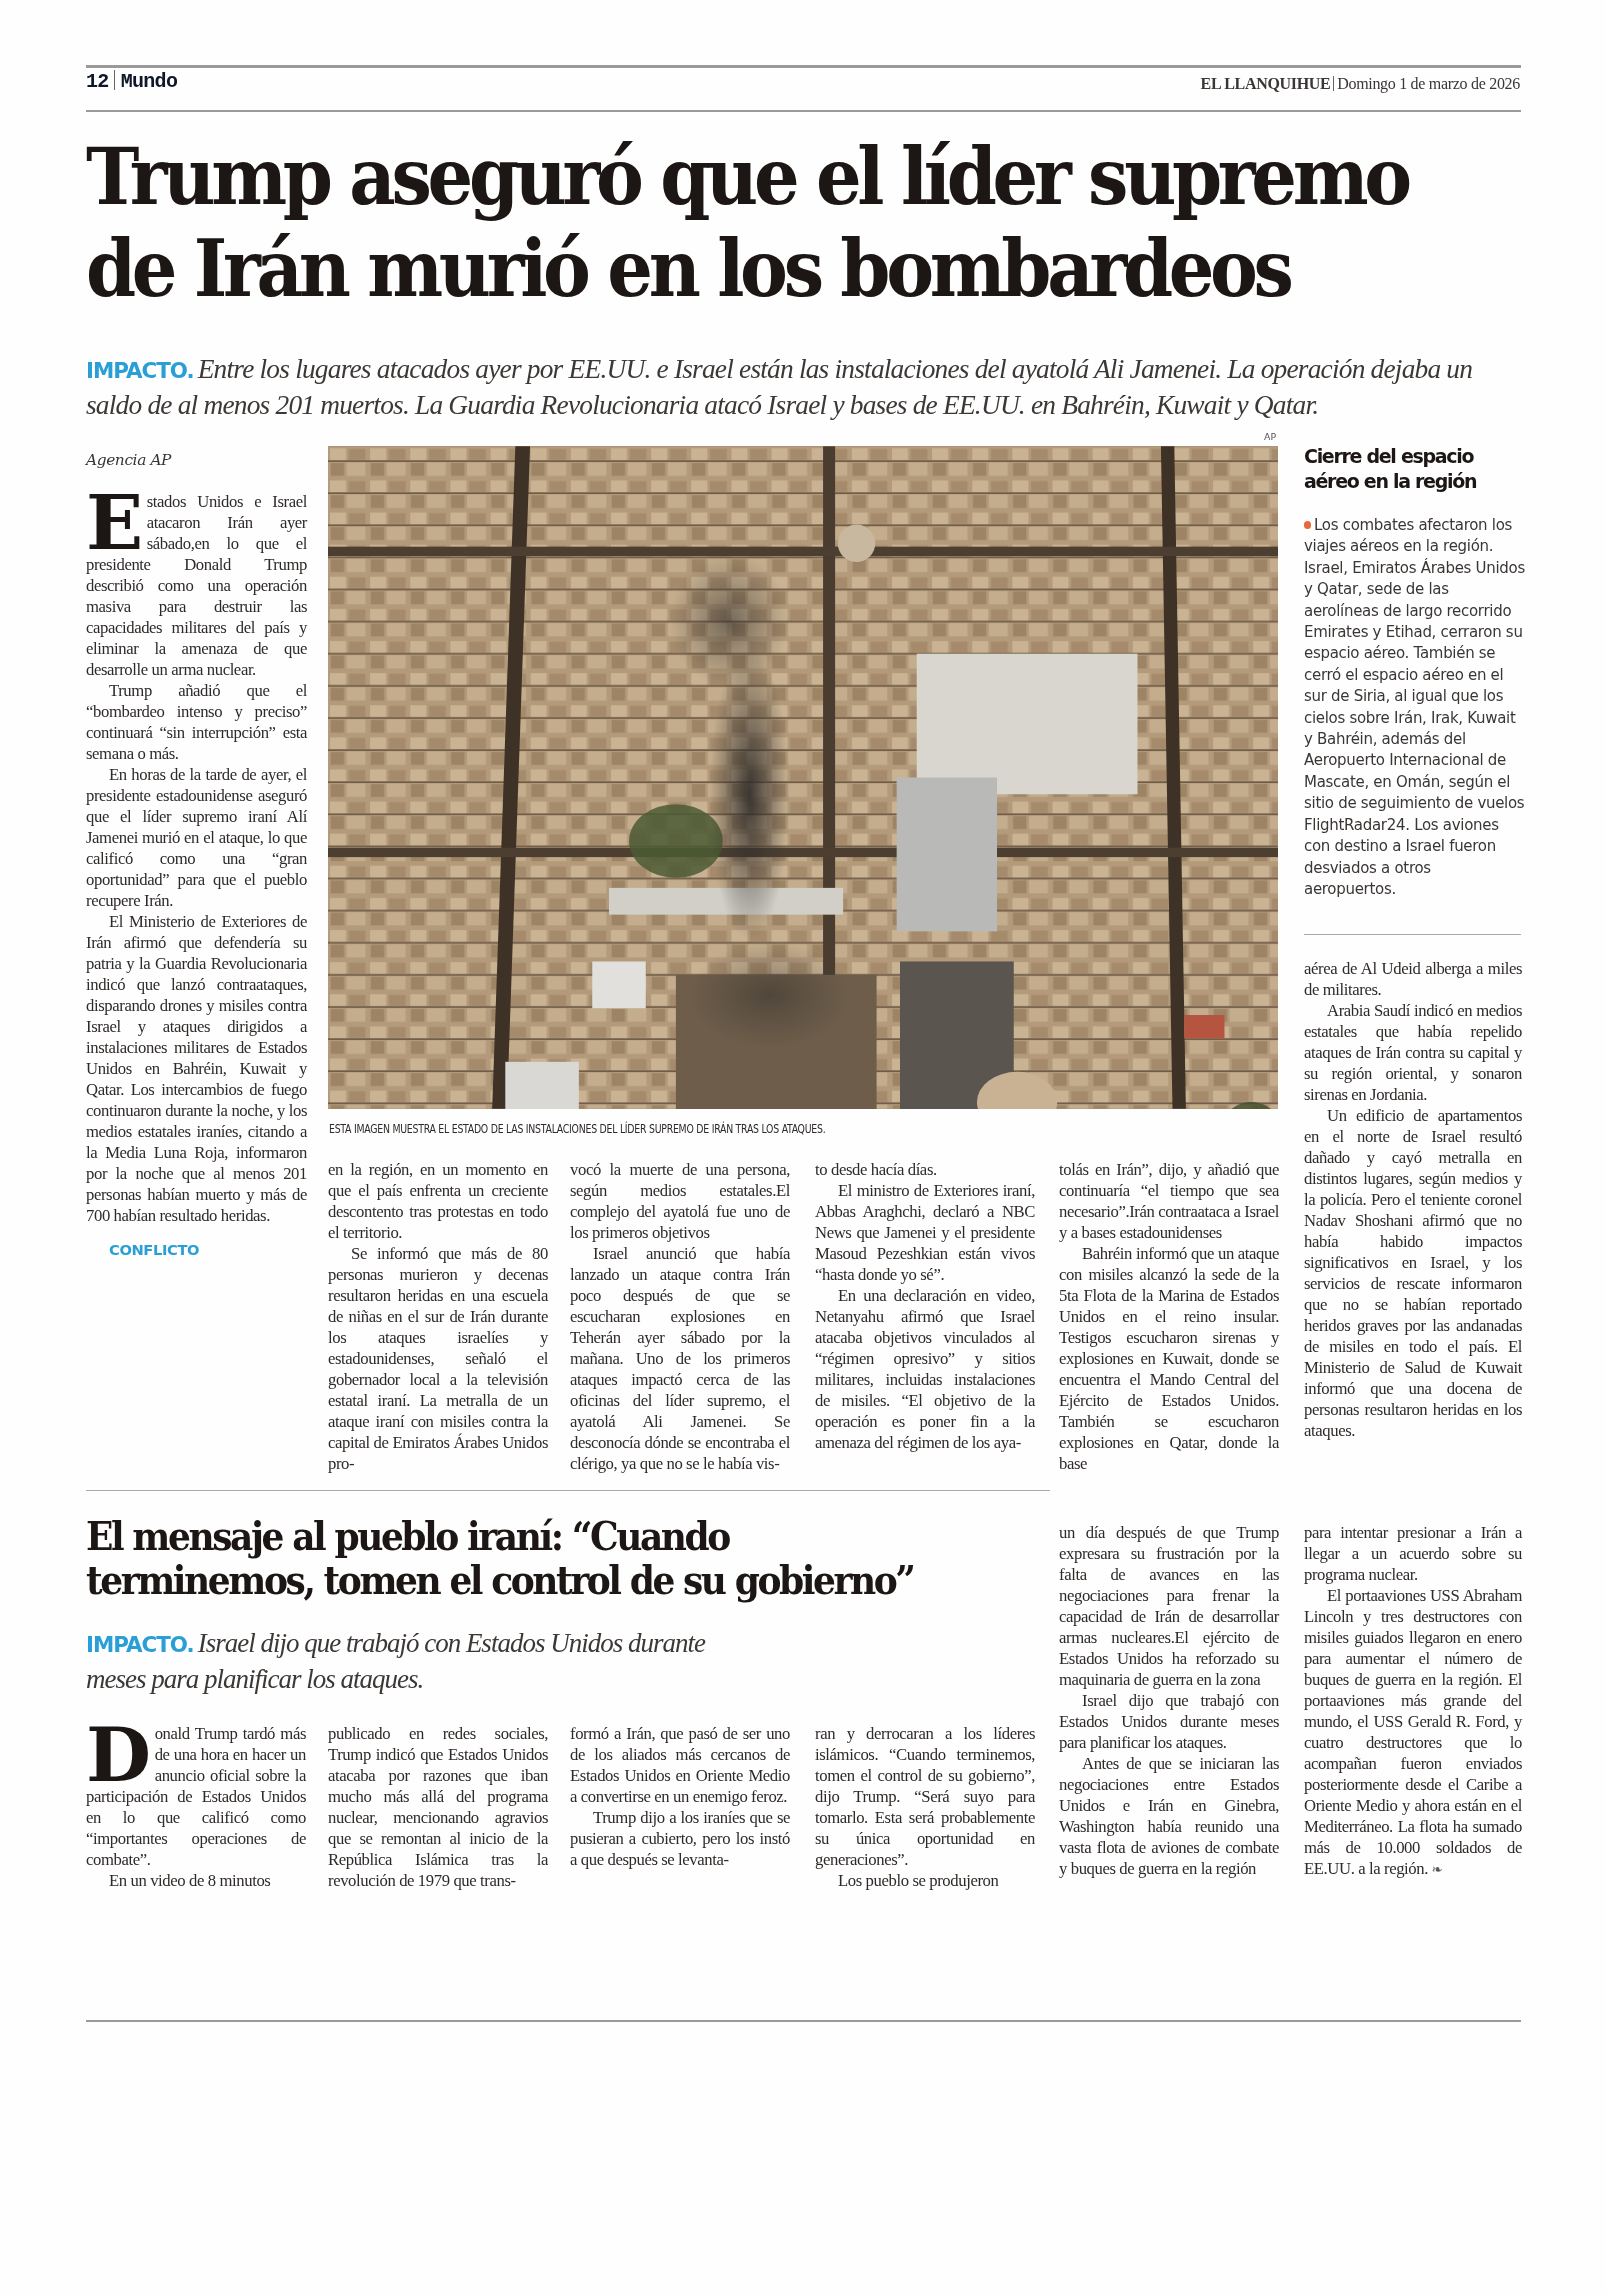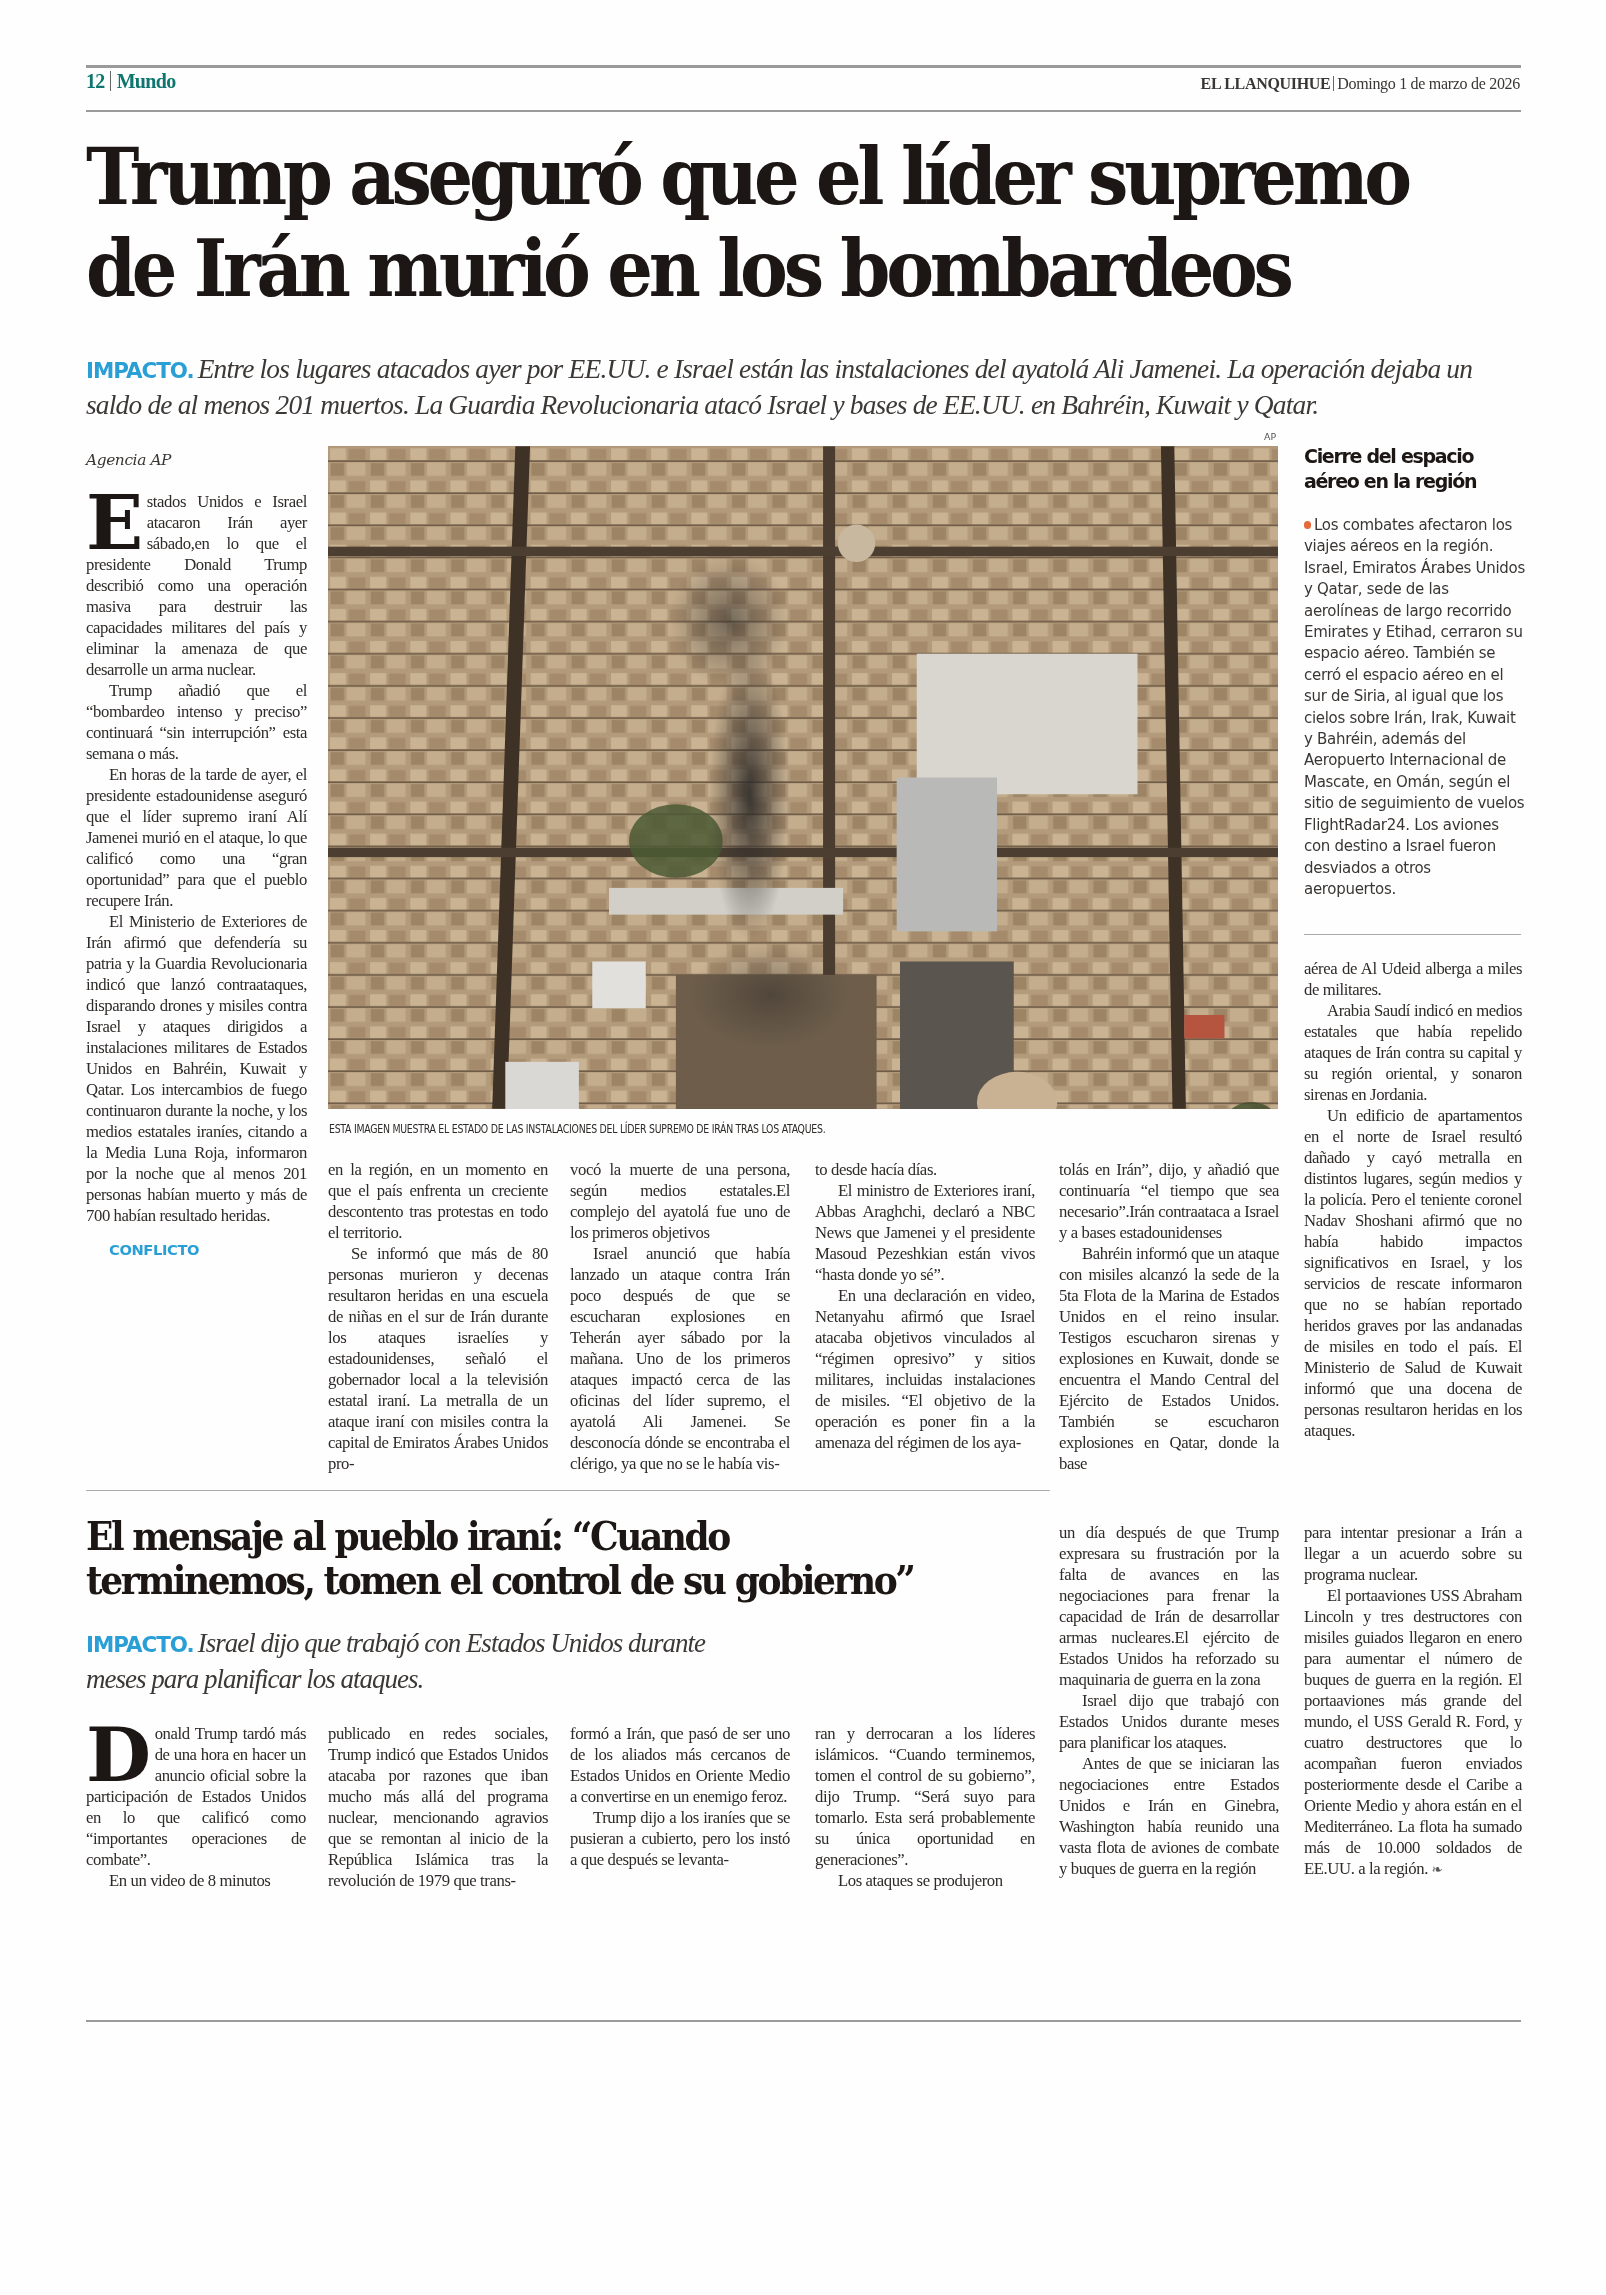--- a/index.html
+++ b/index.html
@@ -2,21 +2,21 @@
 <html style="font-size:10.7px"><head>
 <meta charset="utf-8">
 <style>
   * { box-sizing: border-box; margin: 0; padding: 0; }
   html, body { width: 1606px; height: 2295px; background: #fefefe; overflow: hidden; }
   body { position: relative; font-family: "Liberation Serif", "DejaVu Serif", serif; color: #2a2624; }
 
   .rule { position: absolute; left: 86px; width: 1435px; height: 2px; background: #9a9a9a; }
 
   
-  .folio { position: absolute; top: 64px; left: 86px; font-family: Liberation Serif, serif; font-weight: bold; font-size: 20px; color: #0f766e; letter-spacing: -0.7px; }
+  .folio { position: absolute; top: 64px; left: 86px; font-family: Liberation Mono, monospace; font-weight: bold; font-size: 20px; color: #0f172a; letter-spacing: -0.7px; }
   .folio .sep { display: inline-block; width: 1.3px; height: 20px; background: #666; vertical-align: -2.7px; margin: 0 5.4px; }
   .dateline { position: absolute; top: 70px; right: 86px; font-family: "Liberation Serif", serif; font-size: 16px; color: #3a3634; letter-spacing: -0.3px; }
   .dateline .paper { font-weight: bold; }
   .dateline .sep { display: inline-block; width: 1.3px; height: 14.7px; background: #666; vertical-align: -2px; margin: 0 2.7px; }
 
   
   .headline { position: absolute; top: 131px; left: 86px; width: 1446px; font-family: "DejaVu Serif", serif; font-weight: bold; font-size: 78px; line-height: 92px; color: #1c1614; letter-spacing: -4.7px; transform: scaleX(0.92); transform-origin: left top; }
 
   
   .lead { position: absolute; top: 352px; left: 86px; width: 1439px; font-family: "Liberation Serif", serif; font-style: italic; font-size: 27.4px; line-height: 35px; color: #3c3836; letter-spacing: -0.8px; }
@@ -174,21 +174,21 @@
 </div>
 <div class="col" style="top:1723px;left:328px;width:220px;">
   <p class="noindent">publicado en redes sociales, Trump indicó que Estados Unidos atacaba por razones que iban mucho más allá del programa nuclear, mencionando agravios que se remontan al inicio de la República Islámica tras la revolución de 1979 que trans-</p>
 </div>
 <div class="col" style="top:1723px;left:570px;width:220px;">
   <p class="noindent">formó a Irán, que pasó de ser uno de los aliados más cercanos de Estados Unidos en Oriente Medio a convertirse en un enemigo feroz.</p>
   <p>Trump dijo a los iraníes que se pusieran a cubierto, pero los instó a que después se levanta-</p>
 </div>
 <div class="col" style="top:1723px;left:815px;width:220px;">
   <p class="noindent">ran y derrocaran a los líderes islámicos. “Cuando terminemos, tomen el control de su gobierno”, dijo Trump. “Será suyo para tomarlo. Esta será probablemente su única oportunidad en generaciones”.</p>
-  <p>Los ataques se produjeron</p>
+  <p>Los pueblo se produjeron</p>
 </div>
 <div class="col" style="top:1522px;left:1059px;width:220px;">
   <p class="noindent">un día después de que Trump expresara su frustración por la falta de avances en las negociaciones para frenar la capacidad de Irán de desarrollar armas nucleares.El ejército de Estados Unidos ha reforzado su maquinaria de guerra en la zona</p>
   <p>Israel dijo que trabajó con Estados Unidos durante meses para planificar los ataques.</p>
   <p>Antes de que se iniciaran las negociaciones entre Estados Unidos e Irán en Ginebra, Washington había reunido una vasta flota de aviones de combate y buques de guerra en la región</p>
 </div>
 <div class="col" style="top:1522px;left:1304px;width:218px;">
   <p class="noindent">para intentar presionar a Irán a llegar a un acuerdo sobre su programa nuclear.</p>
   <p><span>El portaaviones USS Abraham Lincoln y tres destructores con misiles guiados llegaron en enero para aumentar el número de buques de guerra en la región. El portaaviones más grande del mundo, el USS Gerald R. Ford, y cuatro destructores que lo acompañan fueron enviados posteriormente desde el Caribe a Oriente Medio y ahora están en el Mediterráneo. La flota ha sumado más de 10.000 soldados de EE.UU. a la región.</span> <span class="eom">❧</span></p>
 </div>

